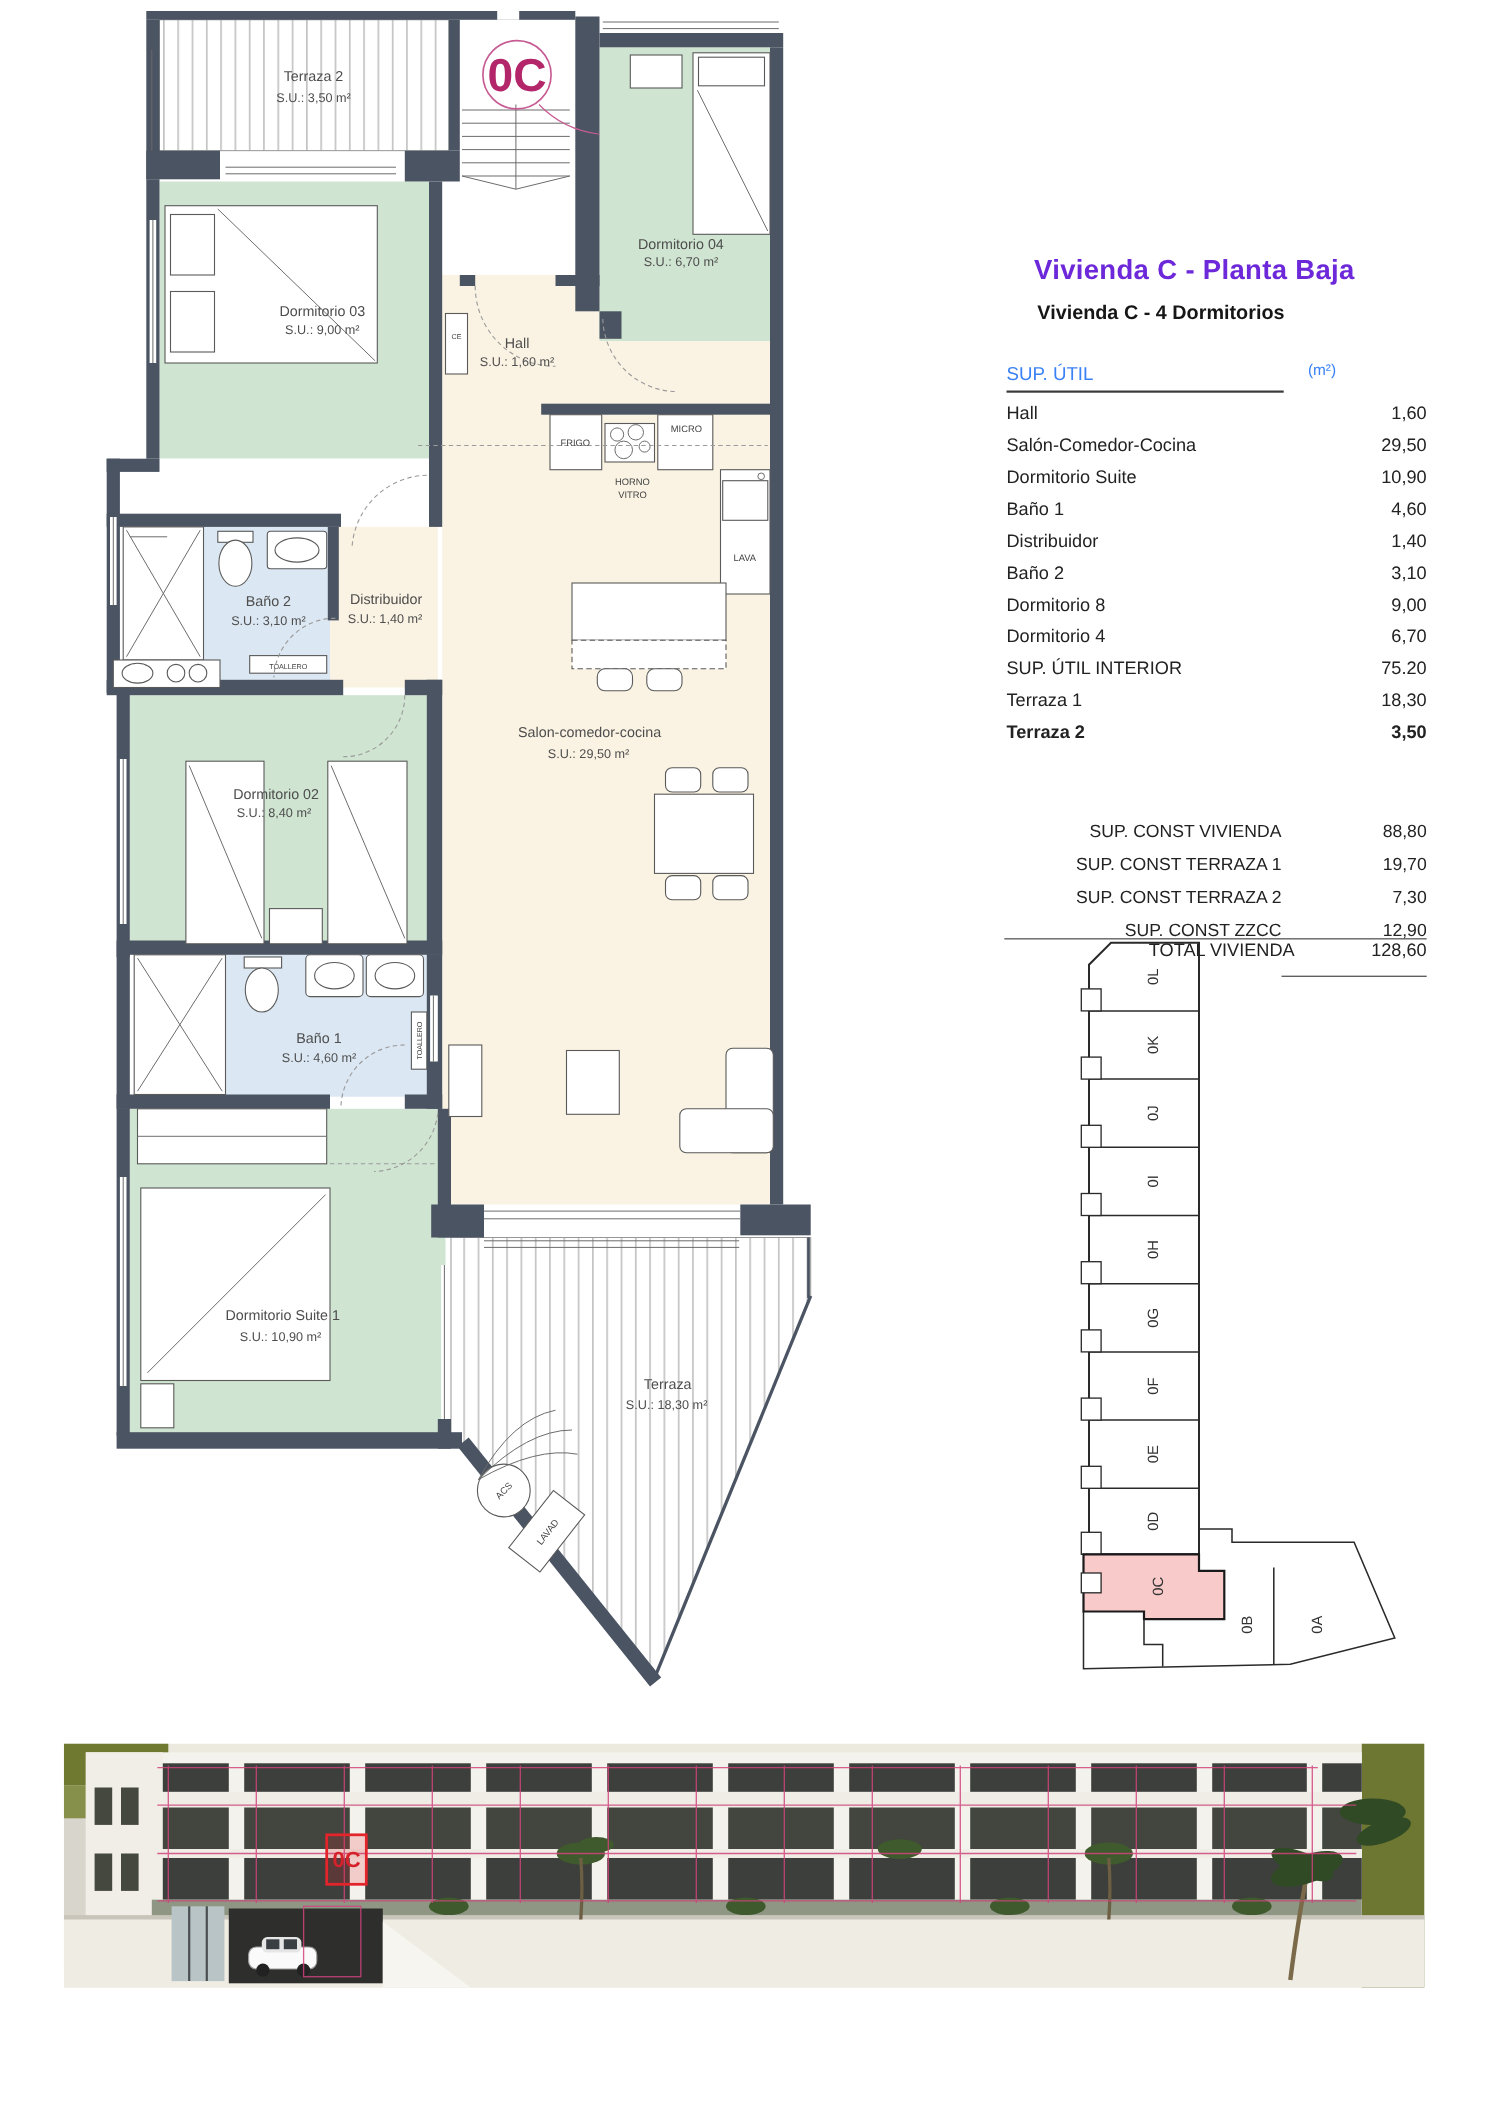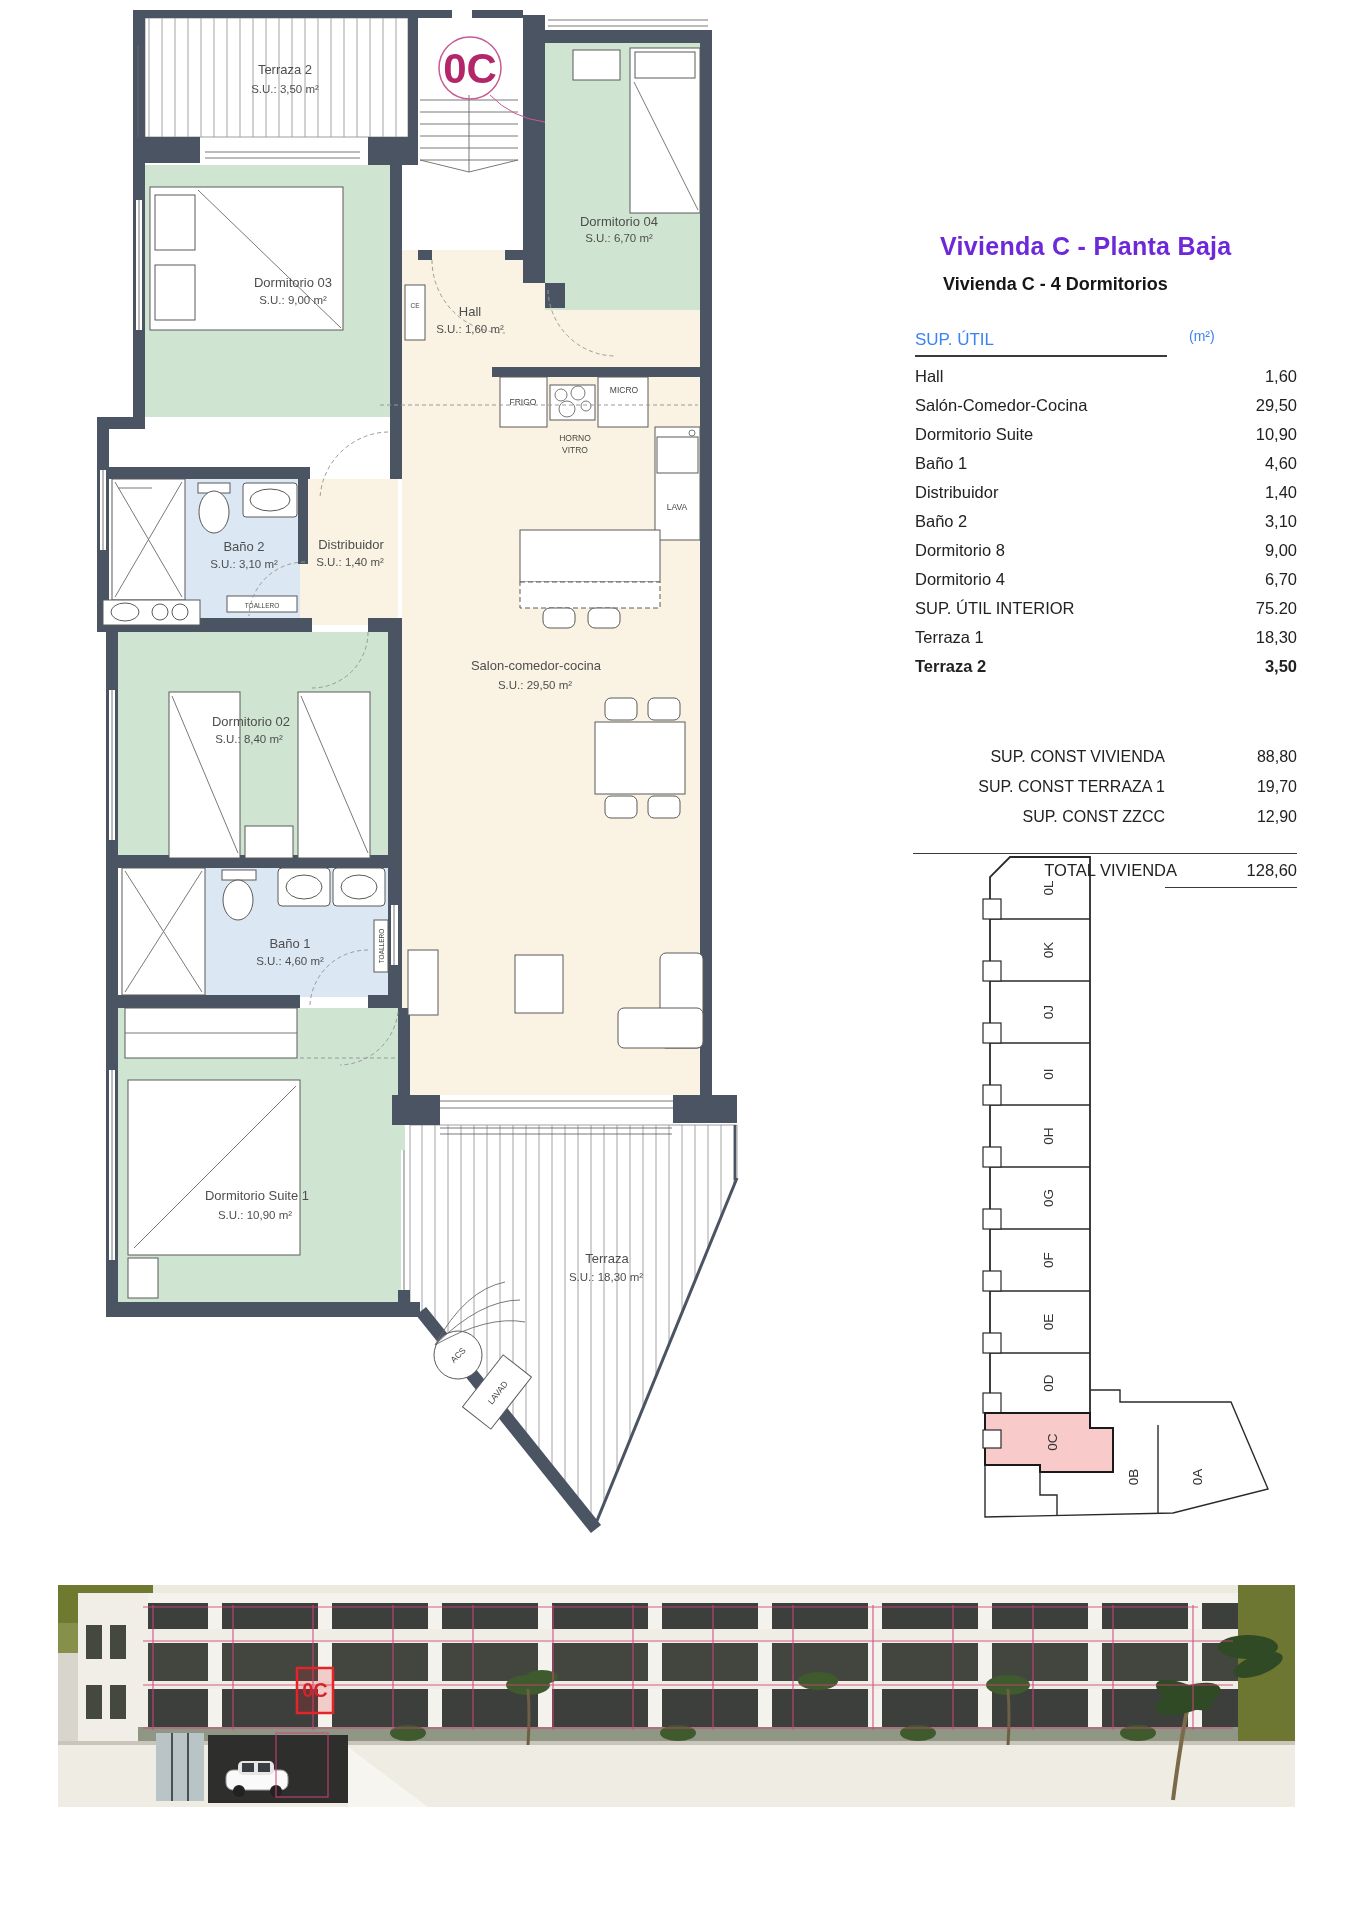--- a/index.html
+++ b/index.html
@@ -13,21 +13,21 @@
   .at-header .unit{position:absolute;left:258px;top:-2px;font-size:14px;margin-left:16px;}
   .at-row{display:flex;height:29px;align-items:center;font-size:16.5px;}
   .at-row .lbl{flex:1;}
   .at-row .val{width:110px;text-align:right;}
   .at-row.bold{font-weight:bold;}
   .summary{position:absolute;left:915px;top:742px;width:382px;font-size:16px;color:#222;}
   .sum-row{display:flex;height:30px;align-items:center;}
   .sum-row .lbl{width:250px;text-align:right;}
   .sum-row .val{flex:1;text-align:right;}
   .sum-line{position:absolute;left:913px;top:853px;width:384px;border-top:1.5px solid #3a3a3a;}
-  .total-row{position:absolute;left:915px;top:855px;width:382px;display:flex;height:30px;align-items:center;font-size:16.5px;color:#222;}
+  .total-row{position:absolute;left:915px;top:855px;width:382px;display:flex;height:30px;align-items:flex-start;font-size:16.5px;color:#222;}
   .total-row .lbl{width:262px;text-align:right;}
   .total-row .val{flex:1;text-align:right;}
   .total-underline{position:absolute;left:1165px;top:887px;width:132px;border-top:1.5px solid #3a3a3a;}
   svg text{font-family:"Liberation Sans",sans-serif;}
   .rname{font-size:13px;fill:#4e4e4e;}
   .rarea{font-size:11.5px;fill:#4e4e4e;}
   .fix{font-size:8.5px;fill:#444;}
   .tiny{font-size:6.5px;fill:#444;}
   .ku{font-size:13.5px;fill:#333;}
   .furn{fill:#fff;stroke:#5a5a5a;stroke-width:1;}
@@ -388,20 +388,24 @@
   <div class="summary">
     <div class="sum-row">
         <span class="lbl">SUP. CONST VIVIENDA</span>
         <span class="val">88,80</span>
       </div>
     <div class="sum-row">
         <span class="lbl">SUP. CONST TERRAZA 1</span>
         <span class="val">19,70</span>
       </div>
     <div class="sum-row">
+        <span class="lbl">SUP. CONST TERRAZA 2</span>
+        <span class="val">7,30</span>
+      </div>
+    <div class="sum-row">
         <span class="lbl">SUP. CONST ZZCC</span>
         <span class="val">12,90</span>
       </div>
   </div>
   <div class="sum-line"></div>
   <div class="total-row">
     <span class="lbl">TOTAL VIVIENDA</span>
     <span class="val">128,60</span>
   </div>
   <div class="total-underline"></div>

